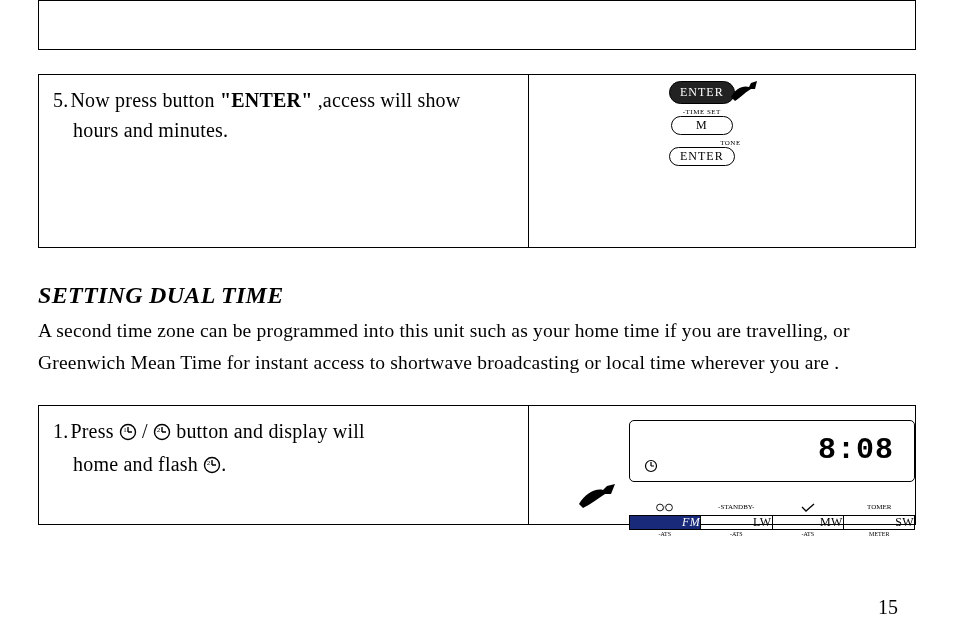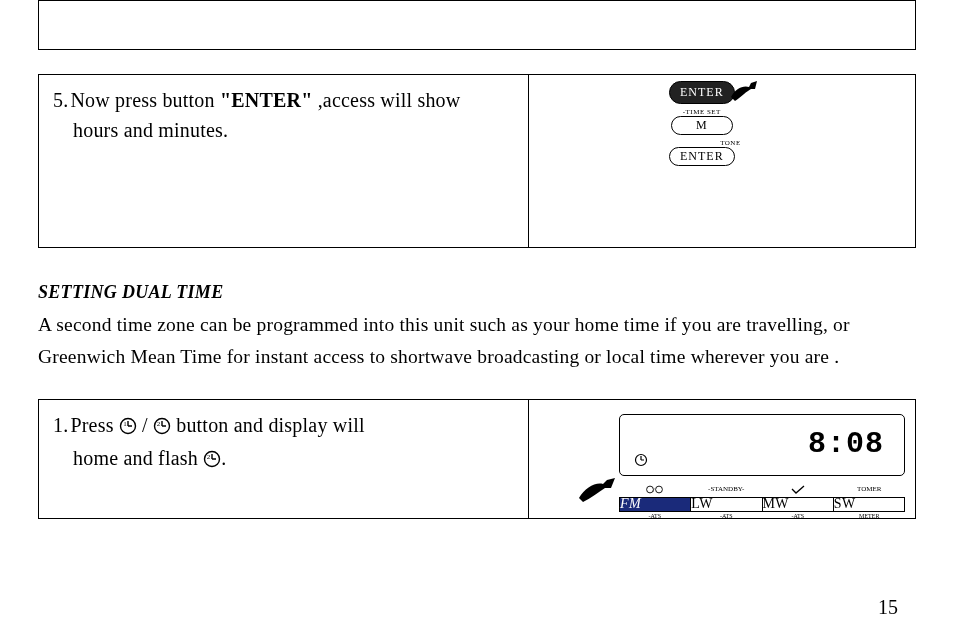--- a/index.html
+++ b/index.html
@@ -5,42 +5,42 @@
   html,body{margin:0;padding:0;background:#fff;font-family:"Times New Roman",Times,serif;color:#000}
   .page{width:954px;height:637px;position:relative;box-sizing:border-box;padding:0 18px}
   .empty-box{border:1px solid #000;height:48px;margin:0 20px 24px 20px}
   .row{border:1px solid #000;display:flex;margin:0 20px}
   .row .cell{box-sizing:border-box}
   .row .left{flex:0 0 490px;border-right:1px solid #000;padding:10px 14px 12px 14px;font-size:20px;line-height:30px;letter-spacing:0.2px}
   .row .right{flex:1;position:relative}
   .num{margin-right:2px}
   .bold{font-weight:bold}
   .indent{display:block;padding-left:20px}
-  .section-title{font-style:italic;font-weight:bold;font-size:18px;margin:34px 20px 6px 20px;letter-spacing:0.3px}
+  .section-title{font-style:italic;font-weight:bold;font-size:24px;margin:34px 20px 6px 20px;letter-spacing:0.3px}
   .section-desc{font-size:19.5px;line-height:32px;margin:0 20px 26px 20px;letter-spacing:0.2px}
   .page-num{position:absolute;right:56px;bottom:18px;font-size:20px}
 
   .pill{display:inline-block;border:1.4px solid #000;border-radius:12px;padding:1px 10px;font-size:12px;letter-spacing:1px;text-align:center;min-width:40px;font-family:"Times New Roman",serif}
   .pill.big{background:#222;color:#fff;border-radius:14px;padding:3px 10px}
   .btn-stack{position:absolute;left:140px;top:6px;display:flex;flex-direction:column;align-items:center;gap:10px}
   .micro{font-size:7px;letter-spacing:0.5px;margin-bottom:-10px;margin-top:-6px}
   .micro.right{align-self:flex-end;margin-right:-6px}
   .hand{position:absolute}
   .hand svg{display:block}
 
   .clockicon{display:inline-block;vertical-align:-3px}
 
-  .lcd-unit{position:absolute;left:90px;top:14px;width:286px}
+  .lcd-unit{position:absolute;left:100px;top:14px;width:286px}
   .lcd{border:1px solid #000;border-radius:5px;height:60px;position:relative;background:#fff}
   .lcd-time{position:absolute;right:20px;top:12px;font-family:"Courier New",monospace;font-size:30px;font-weight:bold;letter-spacing:1px}
   .lcd-clock{position:absolute;left:14px;bottom:4px}
-  .btnrow{display:flex;margin-top:8px}
+  .btnrow{display:flex;margin-top:20px}
   .btnrow .lblcell{flex:1;font-size:7px;text-align:center;line-height:9px;padding-top:1px;border-top:0}
   .btnrow2{display:flex}
-  .btnrow2 .b{flex:1;border:1px solid #000;font-size:14px;text-align:left;line-height:12px;height:13px;letter-spacing:0.4px}
+  .btnrow2 .b{flex:1;border:1px solid #000;font-size:12px;text-align:right;line-height:12px;height:13px;letter-spacing:0.4px}
   .btnrow2 .b+.b{border-left:0}
   .btnrow2 .b.fm{background:#1a2a7a;color:#fff;font-style:italic}
   .btnrow3{display:flex}
   .btnrow3 .s{flex:1;font-size:6px;text-align:center;line-height:8px;color:#000}
 </style>
 </head>
 <body>
 
 <div class="page">
   <div class="empty-box"></div>

